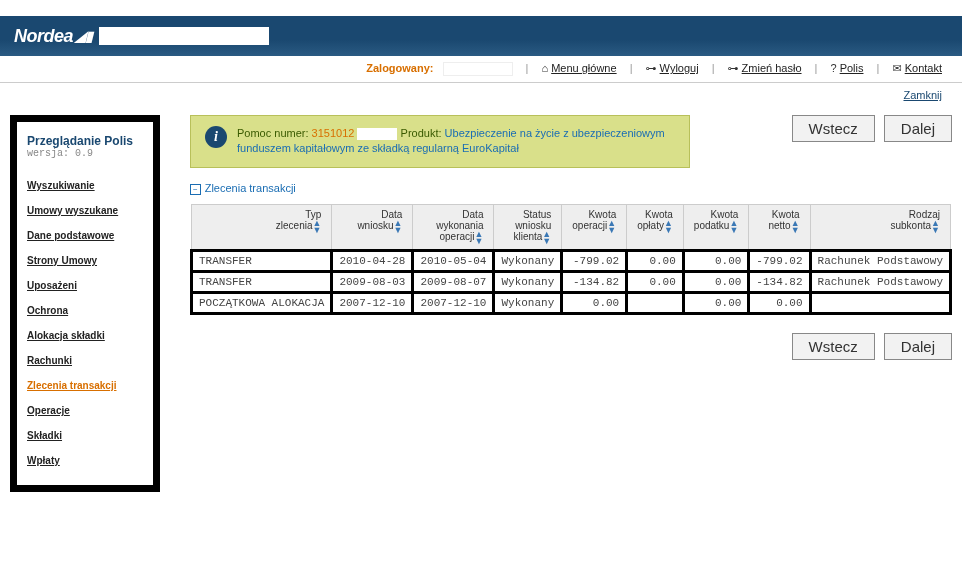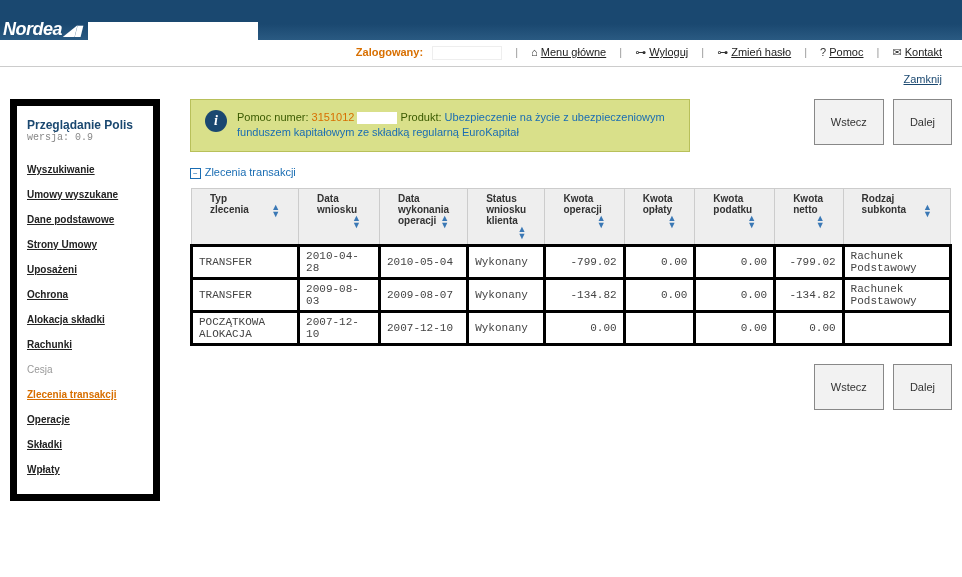--- a/index.html
+++ b/index.html
@@ -1,47 +1,47 @@
 <!DOCTYPE html>
 <html><head>
 <meta charset="utf-8">
 <style>
 * { margin: 0; padding: 0; box-sizing: border-box; }
 body { font-family: Verdana, Arial, sans-serif; font-size: 11px; color: #333; background: #fff; width: 962px; }
-.header-bar { background: linear-gradient(to bottom, #1a4870 0%, #1a4870 60%, #2a5a82 100%); height: 40px; display: flex; align-items: flex-end; padding-left: 3px; }
+.header-bar { background: linear-gradient(to bottom, #1a4870 0%, #1a4870 60%, #2a5a82 100%); height: 40px; display: flex; align-items: center; padding-left: 14px; margin-top: 16px; }
 .logo { color: #fff; font-size: 18px; font-weight: bold; font-style: italic; letter-spacing: -0.5px; display: flex; align-items: center; }
 .logo-icon { margin-left: 2px; font-size: 14px; }
 .white-box { background: #fff; width: 170px; height: 18px; margin-left: 6px; }
 .topbar { background: #fff; padding: 6px 20px 6px 0; text-align: right; font-size: 11px; border-bottom: 1px solid #ccc; }
 .topbar .logged-label { color: #d86f00; font-weight: bold; margin-right: 6px; }
 .topbar .logged-val { display: inline-block; width: 70px; height: 14px; background: #fff; border: 1px solid #eee; vertical-align: middle; }
 .topbar .sep { color: #999; margin: 0 10px; }
 .topbar a { color: #222; text-decoration: underline; font-size: 11px; }
 .topbar .icon { margin-right: 3px; font-size: 11px; }
 .closebar { text-align: right; padding: 6px 20px; }
 .closebar a { color: #1a4870; text-decoration: underline; font-size: 11px; }
 .container { display: flex; padding: 8px 10px; gap: 30px; }
 .sidebar { width: 150px; border: 7px solid #000000; padding: 12px 10px; }
 .sidebar-title { color: #1a4870; font-weight: bold; font-size: 12px; }
 .sidebar-sub { color: #888; font-family: "Courier New", monospace; font-size: 10px; margin-bottom: 14px; display: block; }
 .sidebar a { display: block; padding: 7px 0; color: #222; text-decoration: underline; font-weight: bold; font-size: 10px; }
 .sidebar a.disabled { color: #999; text-decoration: none; font-weight: normal; }
 .sidebar a.active { color: #d86f00; }
 .main { flex: 1; }
 .btnrow { text-align: right; margin-bottom: 10px; }
-.btn { display: inline-block; border: 1px solid #888; background: #f2f2f2; padding: 16px 16px; font-size: 11px; color: #333; cursor: pointer; margin-left: 6px; }
+.btn { display: inline-block; border: 1px solid #888; background: #f2f2f2; padding: 4px 16px; font-size: 15px; color: #333; cursor: pointer; margin-left: 6px; }
 .infobox { background: #d9e08a; border: 1px solid #b8c05a; padding: 10px 14px; display: flex; align-items: flex-start; gap: 10px; margin-bottom: 14px; width: 500px; }
 .info-icon { width: 22px; height: 22px; border-radius: 50%; background: #1a4870; color: #fff; font-family: Georgia, serif; font-weight: bold; font-style: italic; display: flex; align-items: center; justify-content: center; font-size: 14px; flex-shrink: 0; }
 .infobox .txt { color: #3a5a00; font-size: 11px; line-height: 1.4; }
 .infobox .num { color: #d86f00; }
 .infobox .prod { color: #1a6db3; }
 .section-title { color: #1a6db3; font-size: 11px; margin-bottom: 10px; }
 .section-title .minus { border: 1px solid #1a6db3; padding: 0 2px; font-size: 8px; margin-right: 4px; }
 table { border-collapse: collapse; width: 100%; font-family: "Courier New", monospace; font-size: 11px; }
-th { background: #eee; border: 1px solid #ccc; padding: 4px 18px; text-align: left; font-family: Verdana, Arial, sans-serif; font-weight: bold; font-size: 10px; color: #333; vertical-align: top; }
+th { background: #eee; border: 1px solid #ccc; padding: 4px 10px; text-align: right; font-family: Verdana, Arial, sans-serif; font-weight: normal; font-size: 10px; color: #333; vertical-align: top; }
 th .sort { float: right; color: #3a78b5; font-size: 9px; line-height: 7px; }
 td { border: 3px solid #000000; padding: 3px 6px; color: #444; }
 td.num { text-align: right; }
 .btnrow2 { text-align: right; margin-top: 18px; }
 </style>
 </head>
 <body>
 
 <div class="header-bar">
   <span class="logo">
@@ -54,21 +54,21 @@
 <div class="topbar">
   <span class="logged-label">Zalogowany:</span>
   <span class="logged-val"></span>
   <span class="sep">|</span>
   <span class="icon">⌂</span><a href="#">Menu główne</a>
   <span class="sep">|</span>
   <span class="icon">⊶</span><a href="#">Wyloguj</a>
   <span class="sep">|</span>
   <span class="icon">⊶</span><a href="#">Zmień hasło</a>
   <span class="sep">|</span>
-  <span class="icon">?</span><a href="#">Pomoc</a>
+  <span class="icon">?</span><a href="#">Polis</a>
   <span class="sep">|</span>
   <span class="icon">✉</span><a href="#">Kontakt</a>
 </div>
 
 <div class="closebar">
   <a href="#">Zamknij</a>
 </div>
 
 <div class="container">
   <div class="sidebar">
@@ -76,21 +76,20 @@
     <span class="sidebar-sub">wersja: 0.9</span>
     <div id="sidebar-items">
         <a href="#">Wyszukiwanie</a>
         <a href="#">Umowy wyszukane</a>
         <a href="#">Dane podstawowe</a>
         <a href="#">Strony Umowy</a>
         <a href="#">Uposażeni</a>
         <a href="#">Ochrona</a>
         <a href="#">Alokacja składki</a>
         <a href="#">Rachunki</a>
-        <a href="#" class="disabled">Cesja</a>
         <a href="#" class="active">Zlecenia transakcji</a>
         <a href="#">Operacje</a>
         <a href="#">Składki</a>
         <a href="#">Wpłaty</a>
       </div>
   </div>
 
   <div class="main">
     <div style="display:flex; align-items:flex-start;">
       <div class="infobox">

